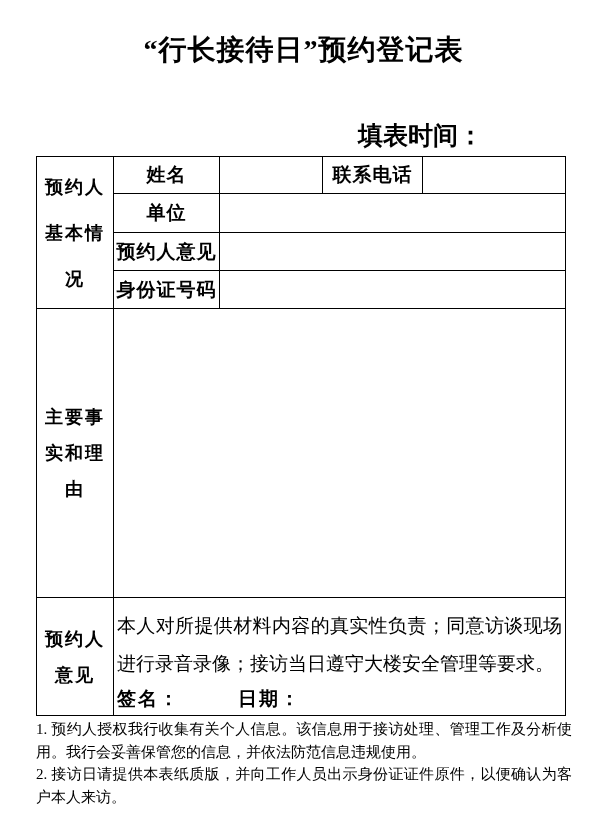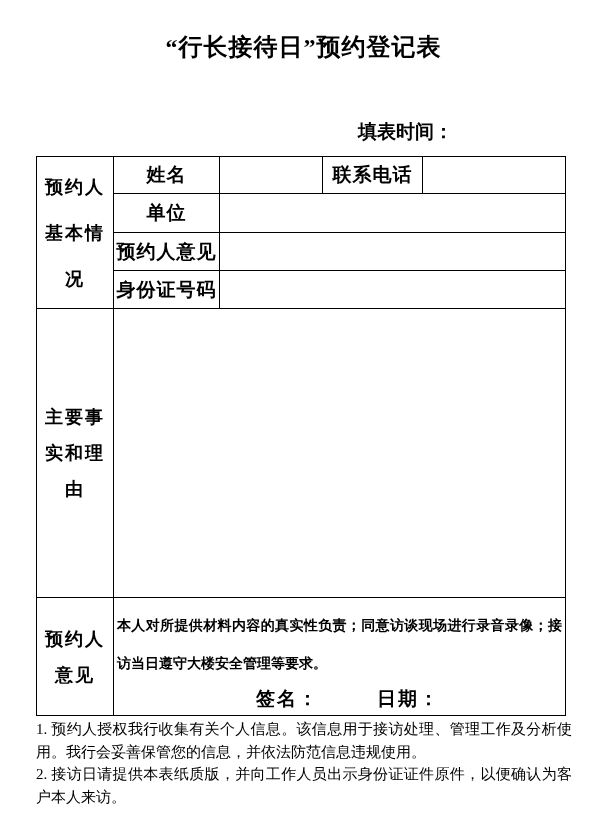--- a/index.html
+++ b/index.html
@@ -11,30 +11,30 @@
     height: 829px;
     background: #ffffff;
     overflow: hidden;
   }
   .doc-title {
     position: absolute;
     top: 31px;
     left: 0;
     width: 100%;
     text-align: center;
-    font-size: 24px;
+    font-size: 28px;
     font-weight: bold;
     letter-spacing: 1px;
     white-space: nowrap;
   }
   .fill-time {
     position: absolute;
     top: 119px;
     left: 358px;
-    font-size: 19px;
+    font-size: 25px;
     font-weight: bold;
   }
   .fill-time-value { display: inline-block; min-width: 90px; }
   table.form {
     position: absolute;
     top: 156px;
     left: 36px;
     width: 529px;
     border-collapse: collapse;
     table-layout: fixed;
@@ -69,33 +69,33 @@
     padding: 0;
     margin-left: 16px;
   }
   td.val { background: #ffffff; }
   td.facts-val { vertical-align: top; }
   td.opinion-cell {
     vertical-align: top;
     padding: 5px 3px 0 3px;
   }
   .opinion-text {
-    font-size: 14px;
-    font-weight: bold;
+    font-size: 19px;
+    font-weight: normal;
     line-height: 38px;
     text-align: justify;
     word-break: break-all;
   }
   .sig-row {
     margin-top: 3px;
     font-size: 19px;
     font-weight: bold;
     white-space: nowrap;
   }
-  .sig-label { margin-left: 139px; letter-spacing: 2px; }
+  .sig-label { letter-spacing: 2px; }
   .sig-value { display: inline-block; width: 26px; }
   .date-label { margin-left: 32px; letter-spacing: 2px; }
   .date-value { display: inline-block; width: 20px; }
   .notes {
     position: absolute;
     top: 718px;
     left: 36px;
     width: 536px;
     font-size: 15px;
     line-height: 22.5px;

